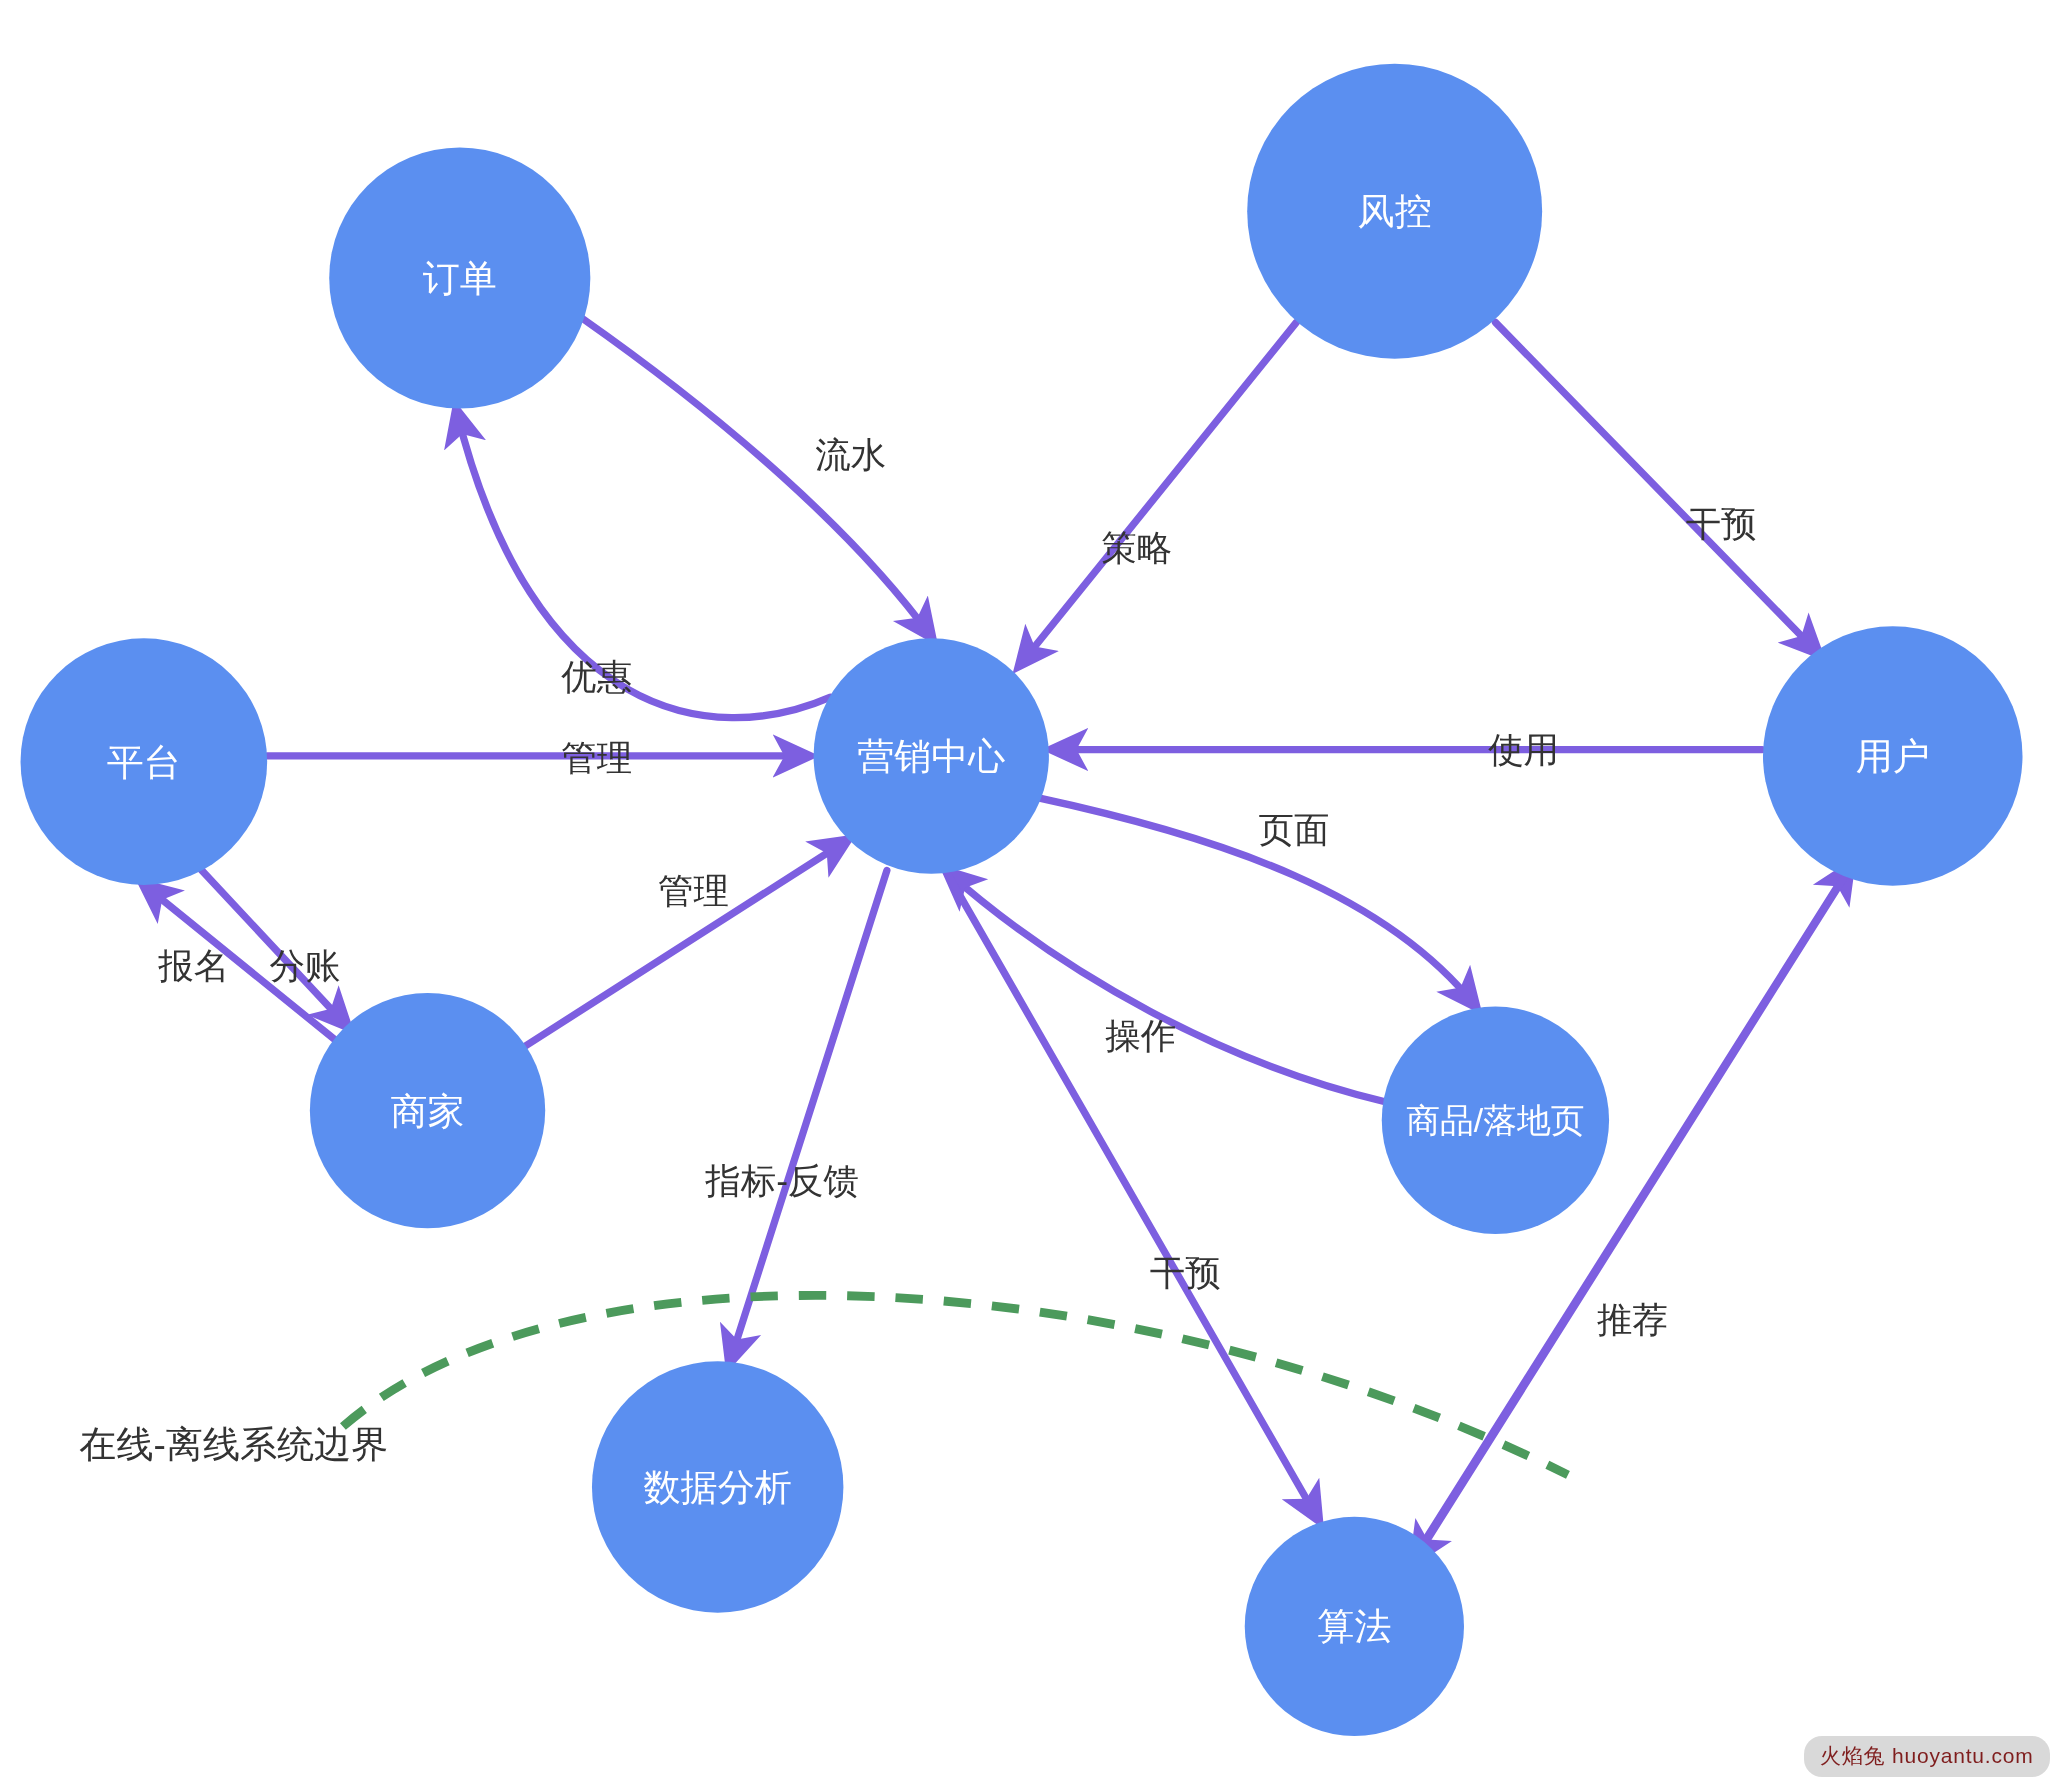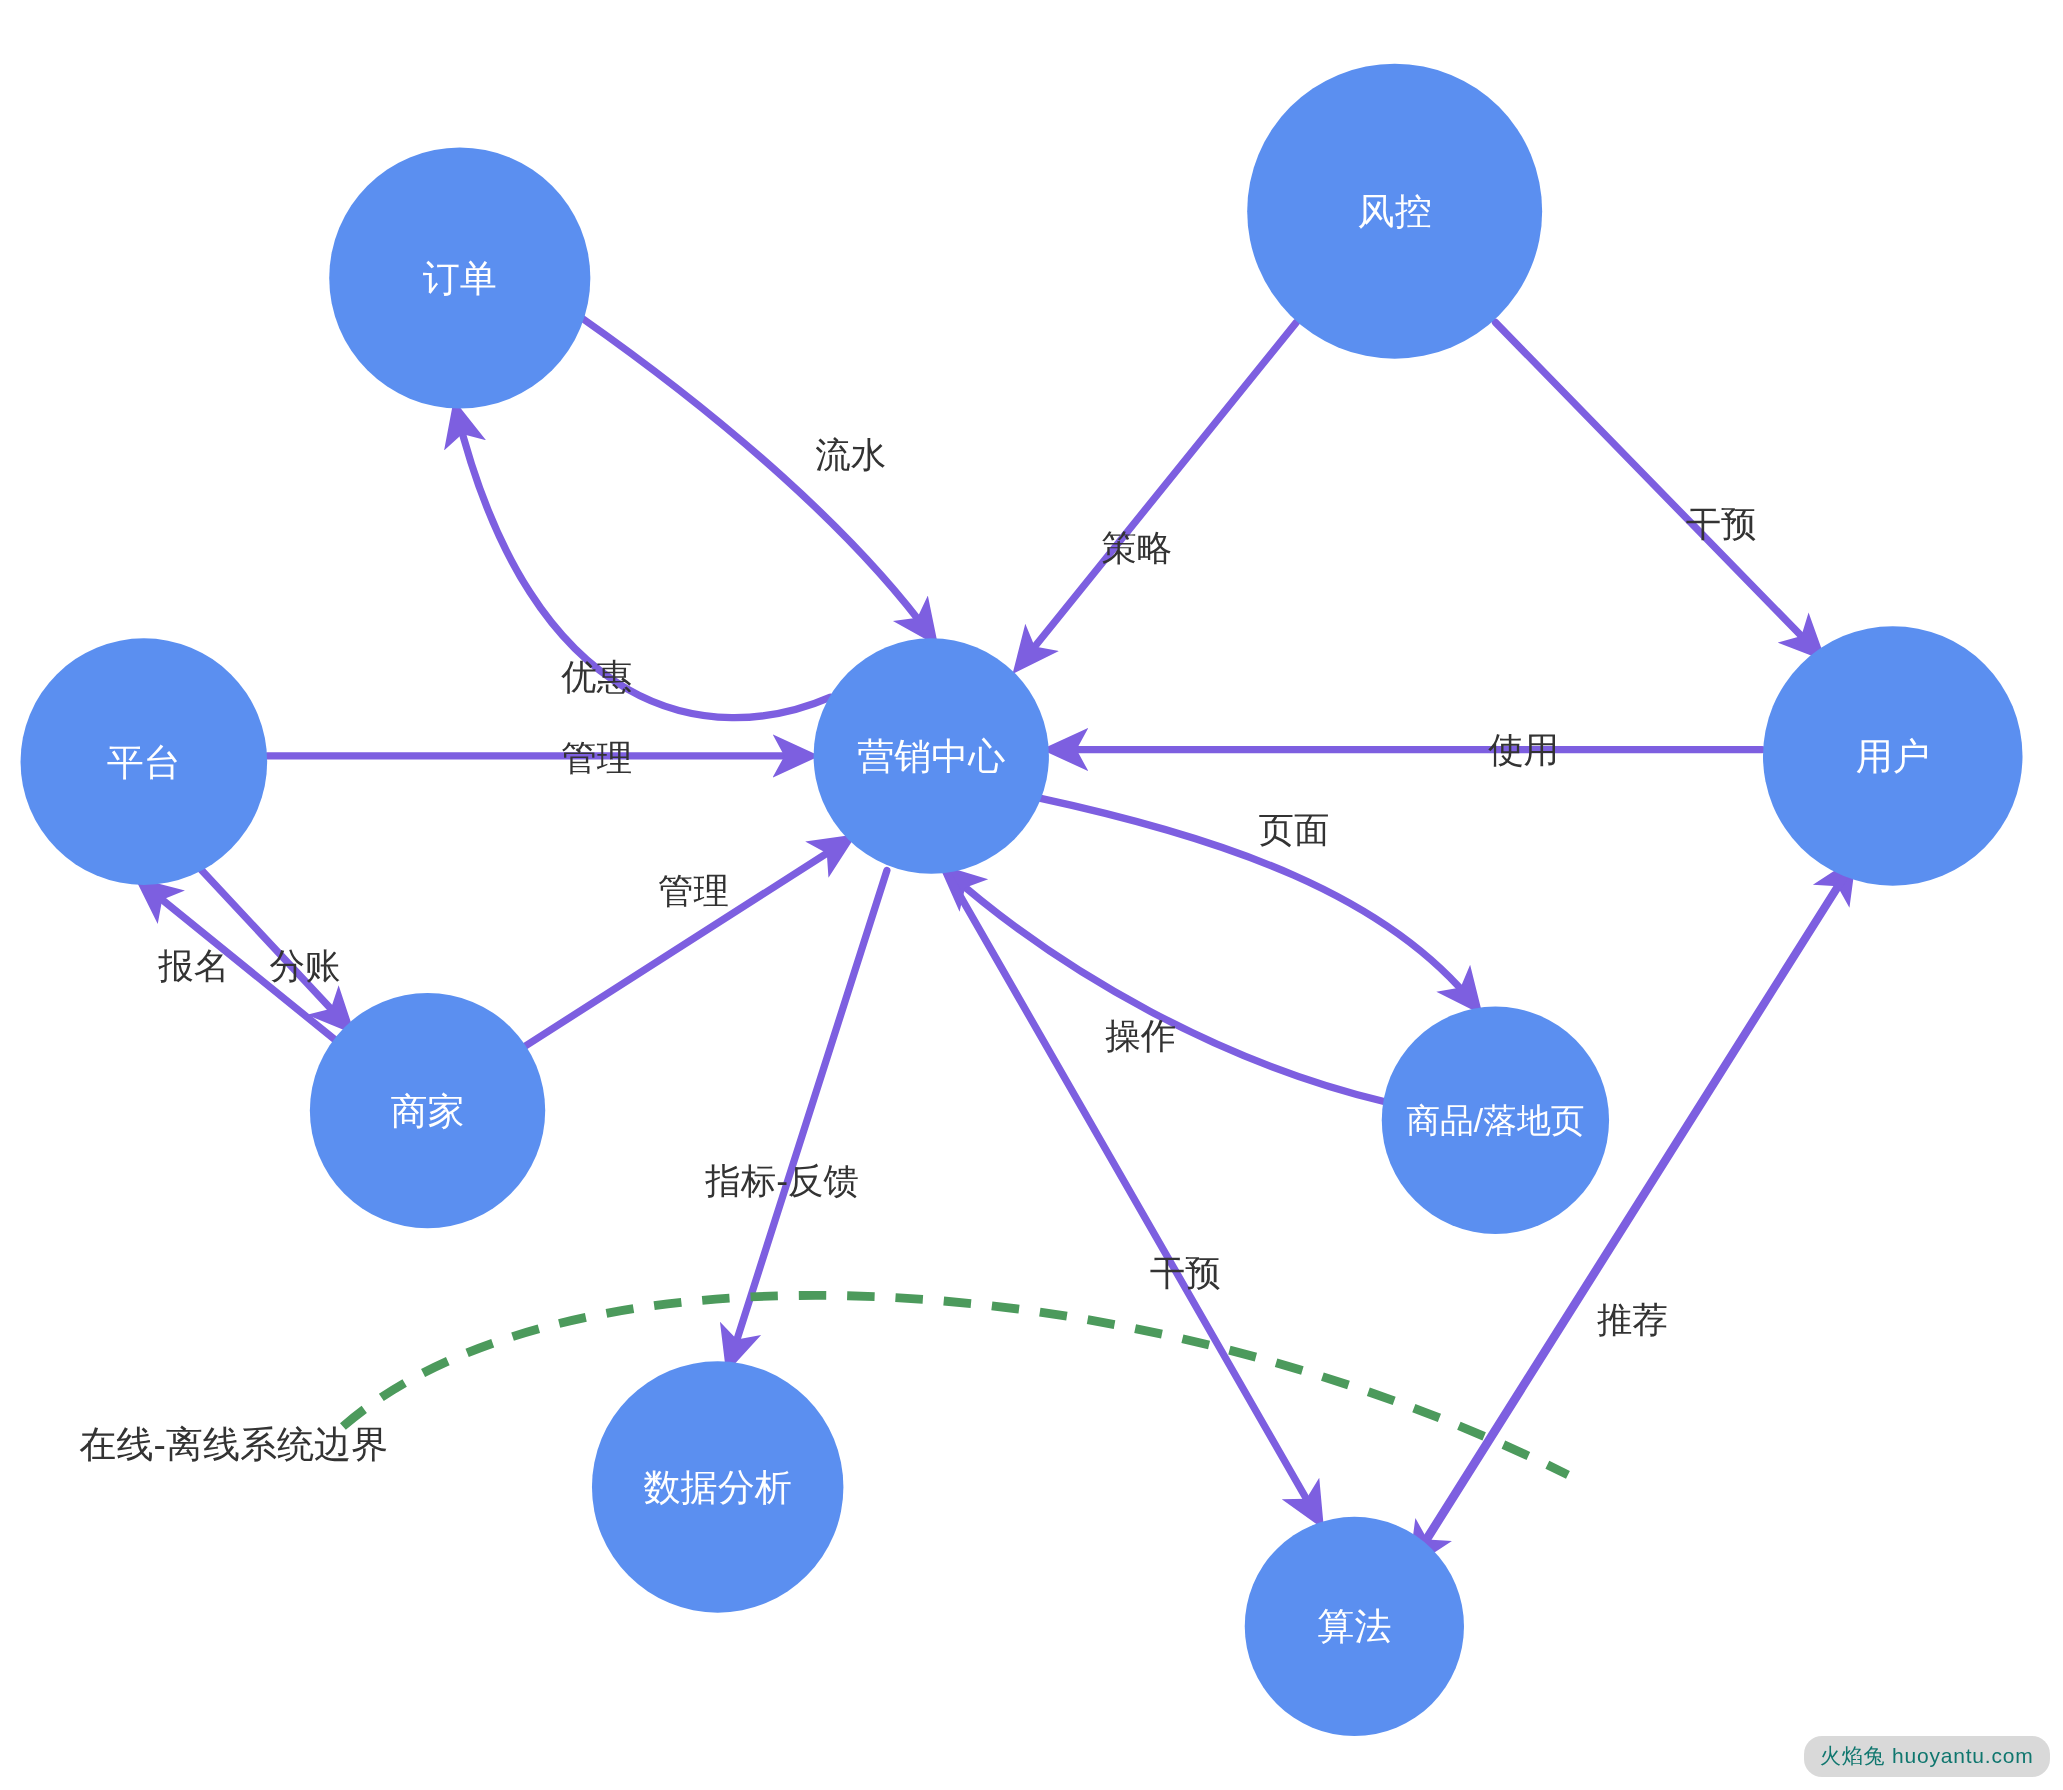--- a/index.html
+++ b/index.html
@@ -62,21 +62,21 @@
     font-family: "Liberation Sans", "DejaVu Sans", sans-serif;
     font-size: 46px;
     text-anchor: start;
     dominant-baseline: central;
   }
   #watermark {
     position: absolute;
     right: 14.5px;
     bottom: 13px;
     background: #d9d9d9;
-    color: #0f766e;
+    color: #7f1d1d;
     border-radius: 18px;
     padding: 5.6px 16px 7.3px 16px;
     font-size: 21px;
     font-family: "Liberation Sans", "DejaVu Sans", sans-serif;
     letter-spacing: 0.8px;
     white-space: nowrap;
   }
 </style>
 </head>
 <body>

